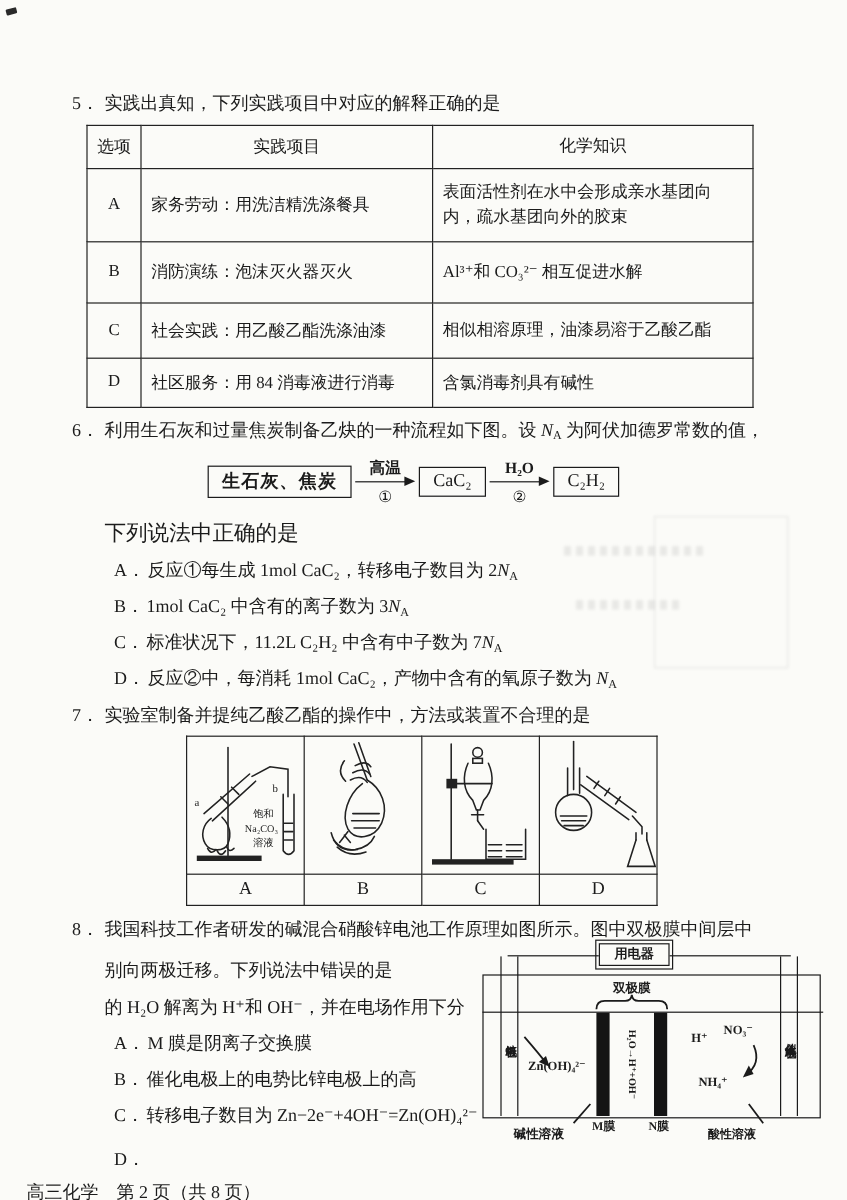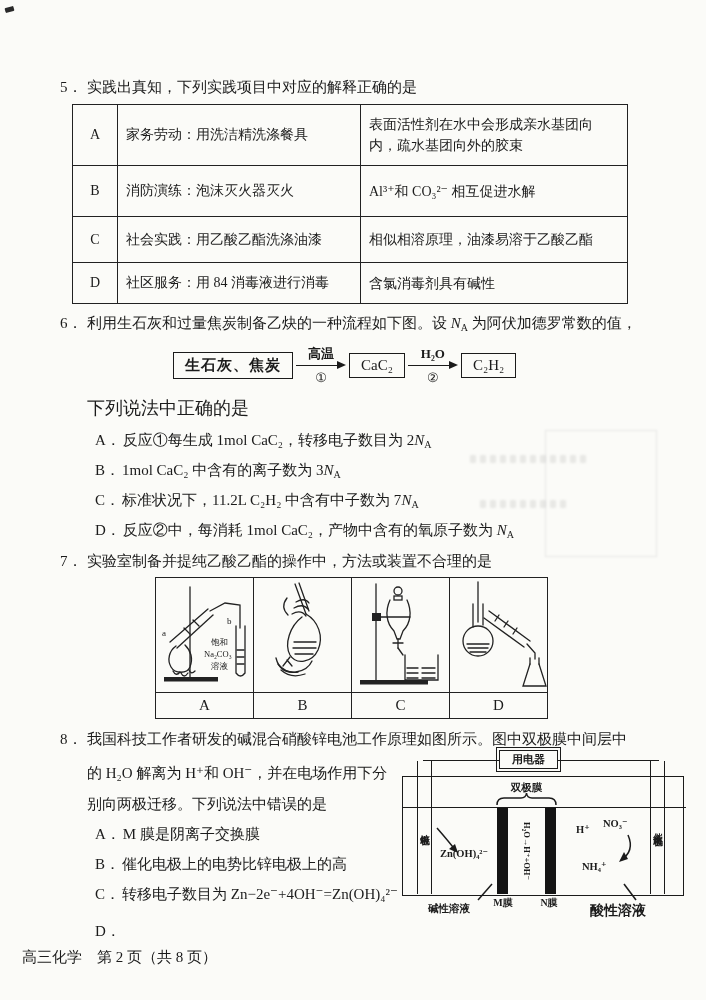--- a/index.html
+++ b/index.html
@@ -67,21 +67,21 @@
   .b-mm{left:97px;} .b-mn{left:145px;}
   .b-bip{left:95px;top:33px;width:63px;text-align:center;font-size:10.5px;font-weight:700;}
   .b-memtxt{left:85px;top:97px;width:84px;height:12px;line-height:12px;text-align:center;font-size:8.5px;font-weight:700;transform:rotate(90deg);}
   .b-zno{left:40px;top:99px;font-size:10.5px;font-weight:700;}
   .b-hp{left:176px;top:75px;font-size:10.5px;font-weight:700;}
   .b-no3{left:203px;top:69px;font-size:10.5px;font-weight:700;}
   .b-nh4{left:182px;top:112px;font-size:10.5px;font-weight:700;}
   .b-ml,.b-nl{top:148px;width:32px;text-align:center;font-size:10px;font-weight:700;}
   .b-ml{left:87px;} .b-nl{left:133px;}
   .b-alk{left:28px;top:154px;font-size:10.5px;font-weight:700;}
-  .b-acid{left:190px;top:154px;font-size:14px;font-weight:700;}
+  .b-acid{left:190px;top:154px;font-size:10px;font-weight:700;}
   .b-ovl{left:0;top:0;width:305px;height:172px;pointer-events:none;}
 
   .footer{margin-top:7px;font-size:15px;transform:translateX(-38px);}
 
   
   .mark-tl{position:absolute;left:5px;top:7px;width:9px;height:5px;background:#2a2a2a;transform:rotate(-15deg);border-radius:1px;}
   .ghost{position:absolute;opacity:0.16;filter:blur(1.2px);pointer-events:none;}
   .g1{left:545px;top:430px;width:110px;height:125px;border:1.5px solid #777;}
   .g2{left:470px;top:455px;width:120px;height:8px;background:repeating-linear-gradient(90deg,#888 0 6px,transparent 6px 10px);}
   .g3{left:480px;top:500px;width:90px;height:8px;background:repeating-linear-gradient(90deg,#888 0 6px,transparent 6px 10px);}
@@ -96,20 +96,25 @@
 
 <div class="content">
 
   <div class="qline">
     <span class="qnum">5．</span>
     <span>实践出真知，下列实践项目中对应的解释正确的是</span>
   </div>
 
   <table class="t5">
     <tbody>
+        <tr class="hrow">
+      <td class="c-opt">选项</td>
+      <td class="c-act">实践项目</td>
+      <td class="c-kno">化学知识</td>
+    </tr>
     <tr class="r-a">
       <td class="c-opt">A</td>
       <td class="c-act">家务劳动：用洗洁精洗涤餐具</td>
       <td class="c-kno">表面活性剂在水中会形成亲水基团向内，疏水基团向外的胶束</td>
     </tr>
     <tr class="r-b">
       <td class="c-opt">B</td>
       <td class="c-act">消防演练：泡沫灭火器灭火</td>
       <td class="c-kno">Al³⁺和 CO₃²⁻ 相互促进水解</td>
     </tr>
@@ -261,22 +266,22 @@
   </tbody>
     </table>
 
   <div class="qline" style="margin-top:11px;">
     <span class="qnum">8．</span>
     <span>我国科技工作者研发的碱混合硝酸锌电池工作原理如图所示。图中双极膜中间层中</span>
   </div>
 
   <div class="q8row">
     <div class="q8left">
+      <div class="ln">别向两极迁移。下列说法中错误的是</div>
       <div class="ln">的 H₂O 解离为 H⁺和 OH⁻，并在电场作用下分</div>
-      <div class="ln">别向两极迁移。下列说法中错误的是</div>
       <div class="opt">
         <span class="olab">A．</span>
         <span>M 膜是阴离子交换膜</span>
       </div>
       <div class="opt">
         <span class="olab">B．</span>
         <span>催化电极上的电势比锌电极上的高</span>
       </div>
       <div class="opt">
         <span class="olab">C．</span>

